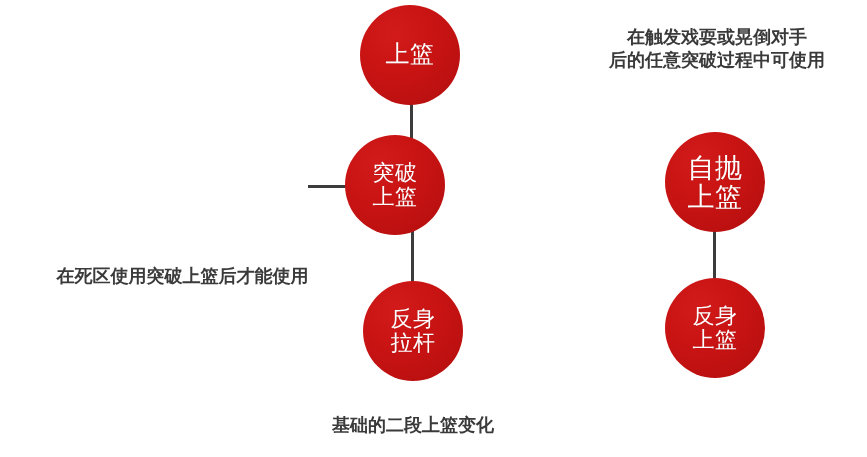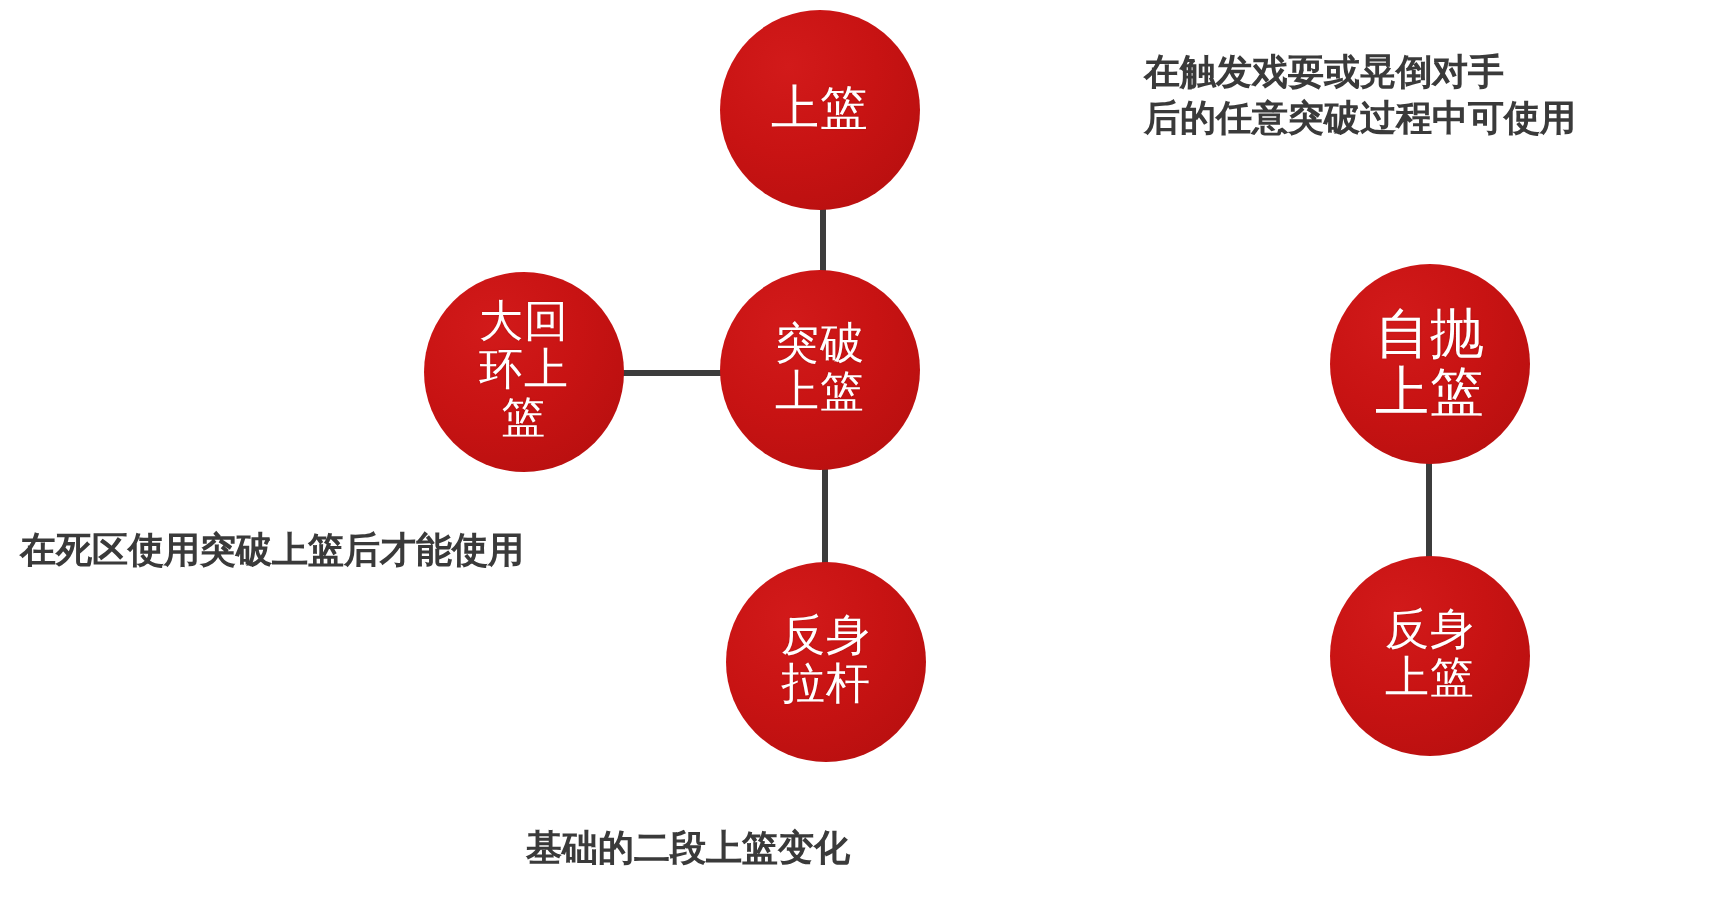--- a/index.html
+++ b/index.html
@@ -40,45 +40,40 @@
   .connector {
     position: absolute;
     background: #3c3c3c;
     z-index: 1;
   }
   .caption {
     position: absolute;
     color: #3a3a3a;
     font-weight: bold;
     line-height: 1.3;
-    text-align: left;
+    text-align: center;
     white-space: pre-line;
     z-index: 2;
     font-family: "DejaVu Sans", "Liberation Sans", sans-serif;
   }
 </style>
 </head>
 <body>
 
 <div id="canvas">
     <div class="connector" style="left: 410px; top: 100px; width: 3px; height: 40px; background: rgb(60, 60, 60);"></div>
     <div class="connector" style="left: 308px; top: 185px; width: 62px; height: 3px; background: rgb(60, 60, 60);"></div>
     <div class="connector" style="left: 411px; top: 231px; width: 3px; height: 54px; background: rgb(60, 60, 60);"></div>
     <div class="connector" style="left: 713px; top: 228px; width: 3px; height: 54px; background: rgb(60, 60, 60);"></div>
     <div class="node" style="left: 360px; top: 5px; width: 100px; height: 100px;">
       <span class="node-label" style="font-size: 24px; color: rgb(255, 255, 255);">上篮</span>
     </div>
-    <div class="node" style="left: 360px; top: 135px; width: 100px; height: 100px;">
+    <div class="node" style="left: 345px; top: 135px; width: 100px; height: 100px;">
       <span class="node-label" style="font-size: 22px; color: rgb(255, 255, 255);">突破
 上篮</span>
-    </div>
-    <div class="node" style="left: 212px; top: 136px; width: 100px; height: 100px;">
-      <span class="node-label" style="font-size: 22px; color: rgb(255, 255, 255);">大回
-环上
-篮</span>
     </div>
     <div class="node" style="left: 363px; top: 281px; width: 100px; height: 100px;">
       <span class="node-label" style="font-size: 22px; color: rgb(255, 255, 255);">反身
 拉杆</span>
     </div>
     <div class="node" style="left: 665px; top: 132px; width: 100px; height: 100px;">
       <span class="node-label" style="font-size: 27px; color: rgb(255, 255, 255);">自抛
 上篮</span>
     </div>
     <div class="node" style="left: 665px; top: 278px; width: 100px; height: 100px;">

